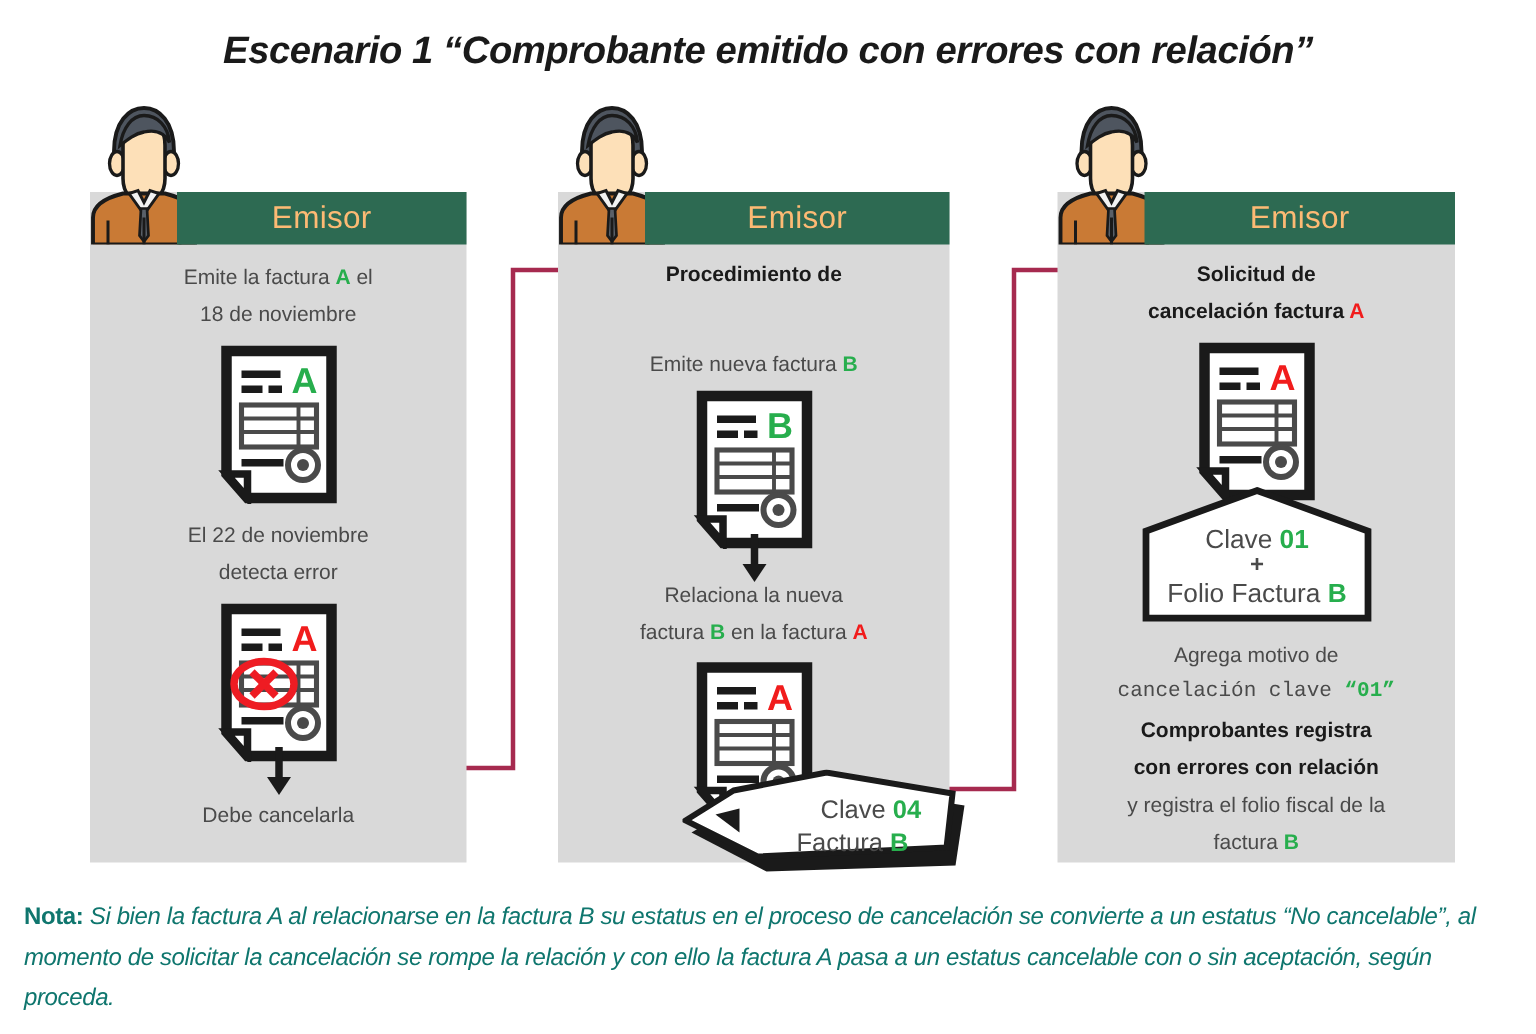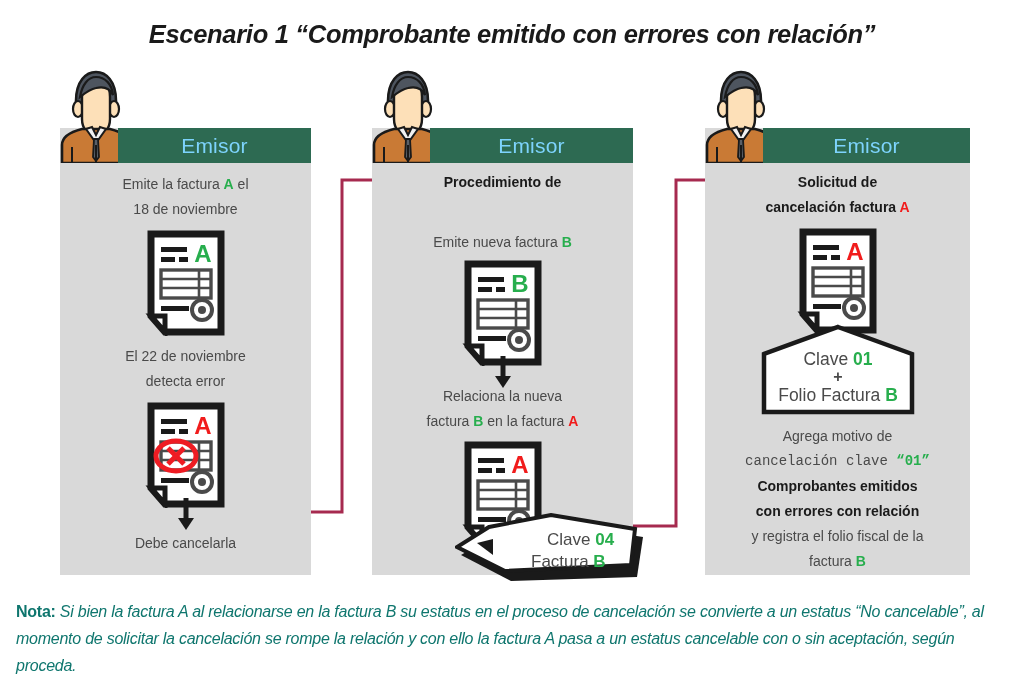--- a/index.html
+++ b/index.html
@@ -26,21 +26,21 @@
 
   
   .col{position:absolute;background:#d9d9d9;}
   #col1{left:60px;top:128px;width:251px;height:447px;}
   #col2{left:372px;top:128px;width:261px;height:447px;}
   #col3{left:705px;top:128px;width:265px;height:447px;}
 
   .hdr{
     position:absolute;top:0;right:0;height:35px;
     background:#2d6a52;
-    color:#7dd3fc;
+    color:#fdba74;
     font-size:21px;
     display:flex;align-items:center;justify-content:center;
     letter-spacing:0.2px;
   }
   #col1 .hdr{left:58px;}
   #col2 .hdr{left:58px;}
   #col3 .hdr{left:58px;}
 
   
   .avatar{position:absolute;width:72px;height:96px;top:-61px;left:0;}
@@ -307,21 +307,21 @@
       <div class="ptext g" style="top:42px;font-size:16px;">+</div>
       <div class="ptext" style="top:60px;">
         <span>Folio Factura </span><span class="g">B</span>
       </div>
     </div>
 
     <div class="ctext" style="top:296px;">Agrega motivo de</div>
     <div class="ctext" style="top:321px;font-family:Liberation Mono, monospace;">
       <span>cancelación clave </span><span class="g">“01”</span>
     </div>
-    <div class="ctext bold" style="top:346px;">Comprobantes emitidos</div>
+    <div class="ctext bold" style="top:346px;">Comprobantes registra</div>
     <div class="ctext bold" style="top:371px;">con errores con relación</div>
     <div class="ctext" style="top:396px;">y registra el folio fiscal de la</div>
     <div class="ctext" style="top:421px;">
       <span>factura </span><span class="g">B</span>
     </div>
   </div>
 
   <div class="note">
     <b>Nota:</b><span> Si bien la factura A al relacionarse en la factura B su estatus en el proceso de cancelación se convierte a un estatus “No cancelable”, al momento de solicitar la cancelación se rompe la relación y con ello la factura A pasa a un estatus cancelable con o sin aceptación, según proceda.</span>
   </div>

